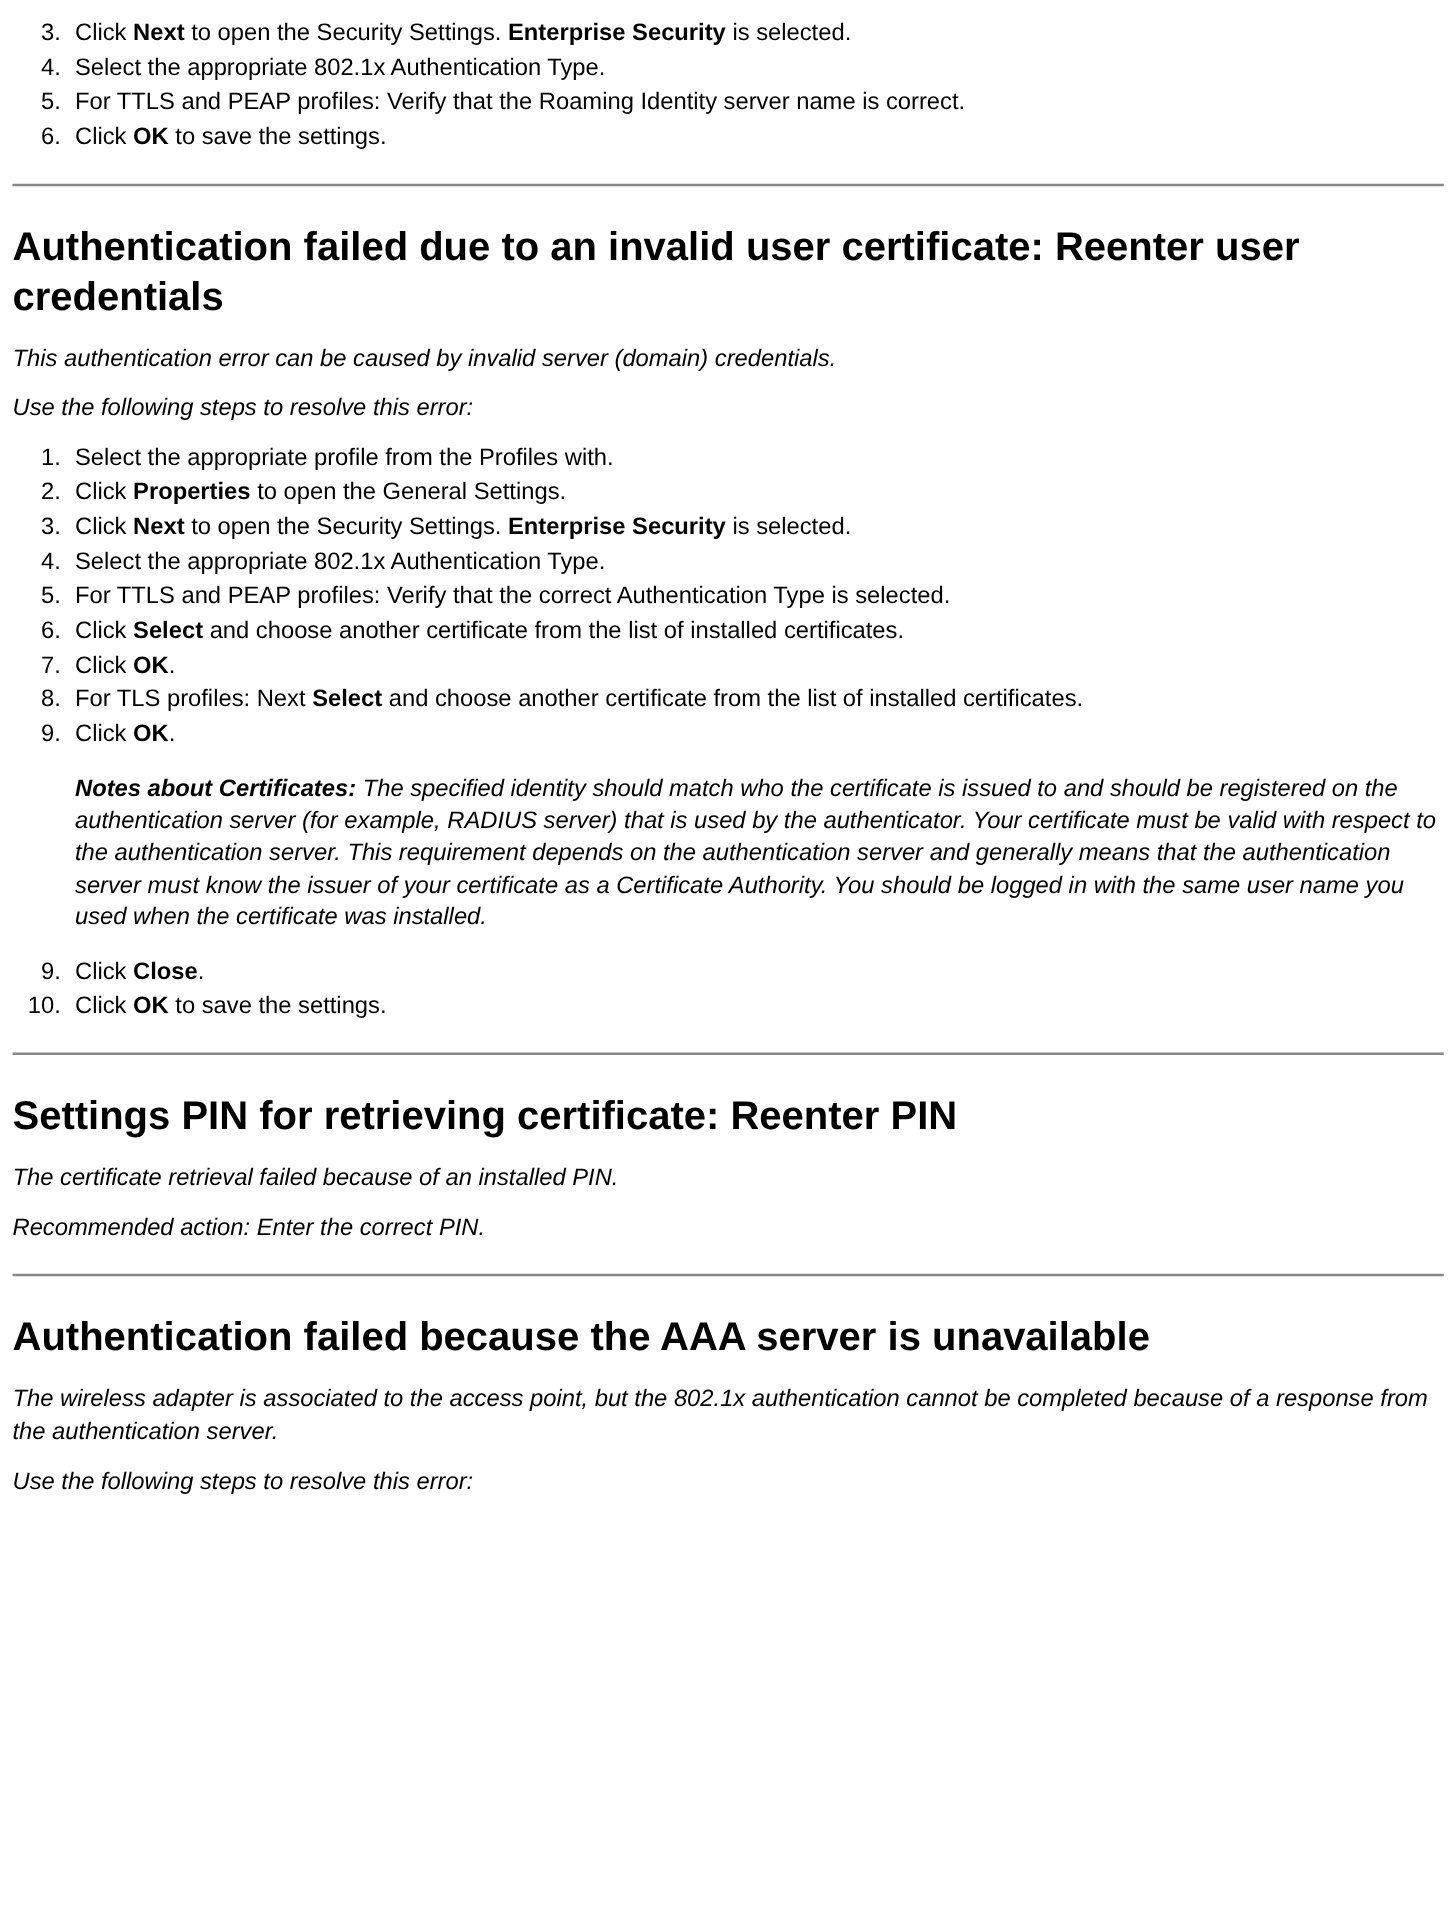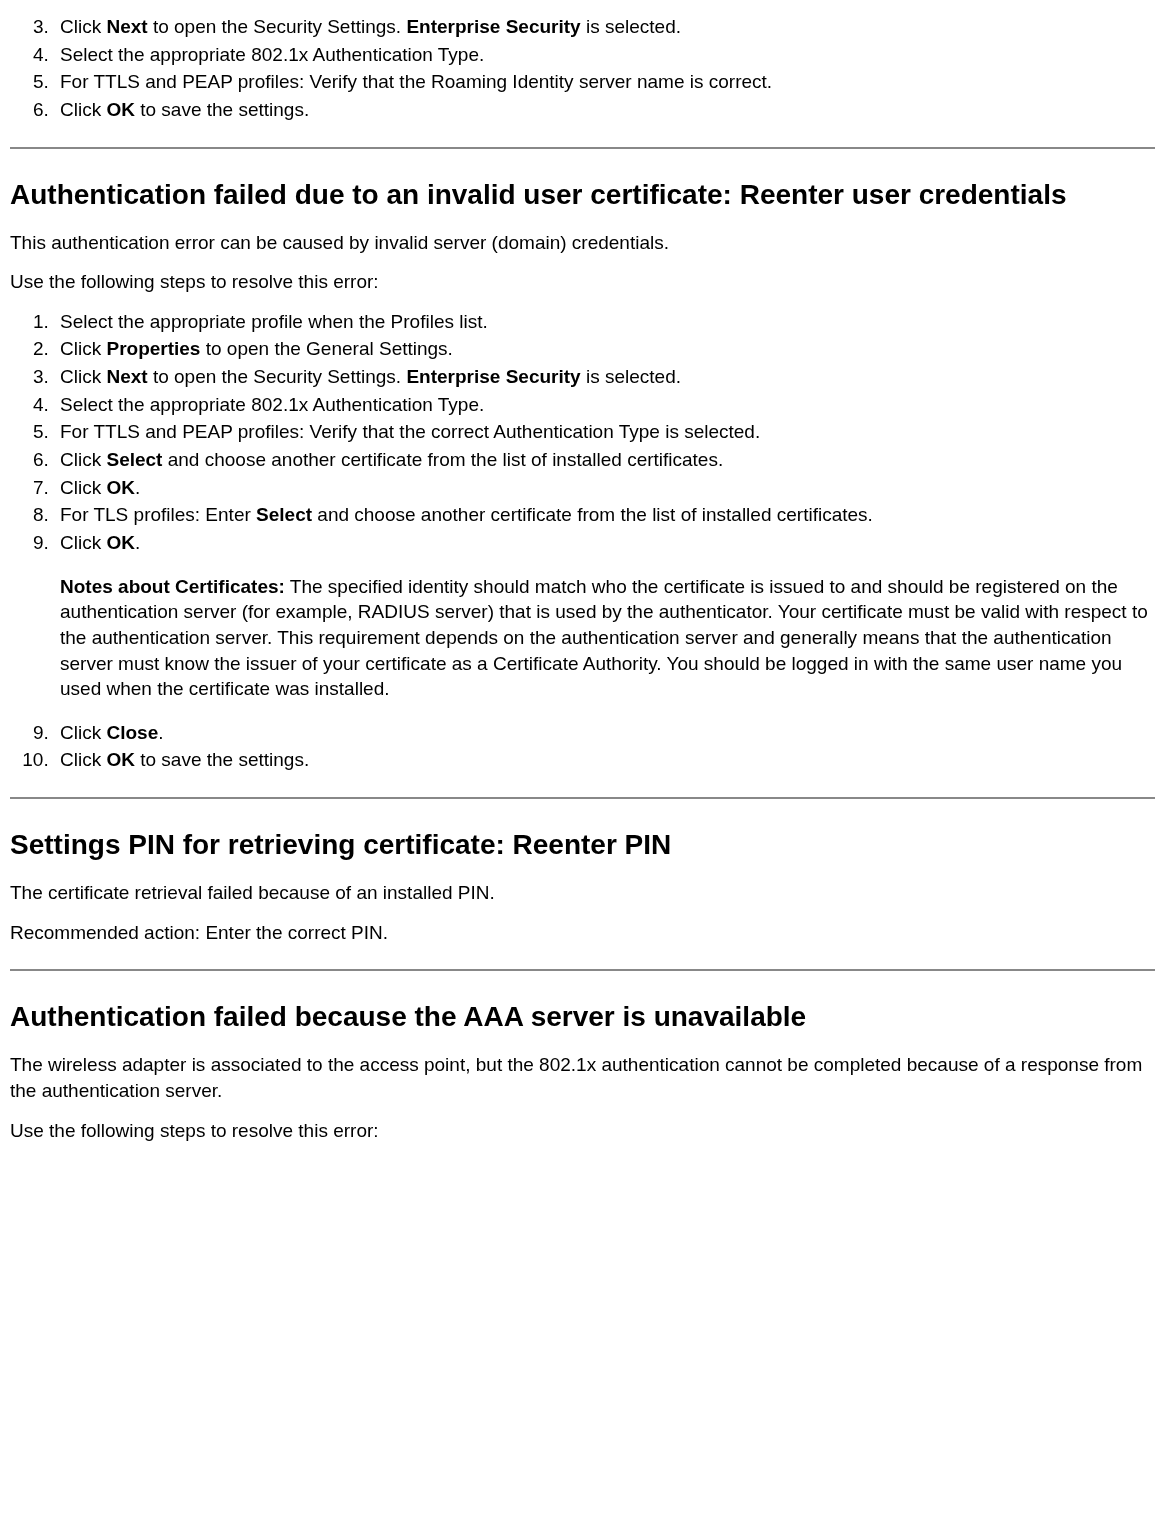--- a/index.html
+++ b/index.html
@@ -5,27 +5,28 @@
   body {
     font-family: Verdana, Geneva, sans-serif;
     font-size: 19px;
     line-height: 1.35;
     color: #000;
     margin: 0;
     padding: 0 10px;
     width: 1145px;
   }
   h2 {
-    font-size: 28px;
+    font-size: 32px;
     font-weight: bold;
     margin: 28px 0 18px 0;
     line-height: 1.25;
   }
   p {
     margin: 14px 0;
+    font-style: italic;
   }
   ol {
     margin: 14px 0;
     padding-left: 44px;
   }
   ol li {
     padding-left: 6px;
     margin: 2px 0;
   }
   hr {
@@ -50,28 +51,28 @@
 </ol>
 
 <hr>
 
 <h2>Authentication failed due to an invalid user certificate: Reenter user credentials</h2>
 
 <p>This authentication error can be caused by invalid server (domain) credentials.</p>
 <p>Use the following steps to resolve this error:</p>
 
 <ol>
-  <li><span>Select the appropriate profile when the Profiles list.</span></li>
+  <li><span>Select the appropriate profile from the Profiles with.</span></li>
   <li><span>Click </span><span class="b">Properties</span><span> to open the General Settings.</span></li>
   <li><span>Click </span><span class="b">Next</span><span> to open the Security Settings. </span><span class="b">Enterprise Security</span><span> is selected.</span></li>
   <li><span>Select the appropriate 802.1x Authentication Type.</span></li>
   <li><span>For TTLS and PEAP profiles: Verify that the correct Authentication Type is selected.</span></li>
   <li><span>Click </span><span class="b">Select</span><span> and choose another certificate from the list of installed certificates.</span></li>
   <li><span>Click </span><span class="b">OK</span><span>.</span></li>
-  <li><span>For TLS profiles: Enter </span><span class="b">Select</span><span> and choose another certificate from the list of installed certificates.</span></li>
+  <li><span>For TLS profiles: Next </span><span class="b">Select</span><span> and choose another certificate from the list of installed certificates.</span></li>
   <li><span>Click </span><span class="b">OK</span><span>.</span>
     <p class="note-block"><span class="b">Notes about Certificates:</span><span> The specified identity should match who the certificate is issued to and should be registered on the authentication server (for example, RADIUS server) that is used by the authenticator. Your certificate must be valid with respect to the authentication server. This requirement depends on the authentication server and generally means that the authentication server must know the issuer of your certificate as a Certificate Authority. You should be logged in with the same user name you used when the certificate was installed.</span></p>
   </li>
 </ol>
 
 <ol start="9">
   <li><span>Click </span><span class="b">Close</span><span>.</span></li>
   <li><span>Click </span><span class="b">OK</span><span> to save the settings.</span></li>
 </ol>
 

